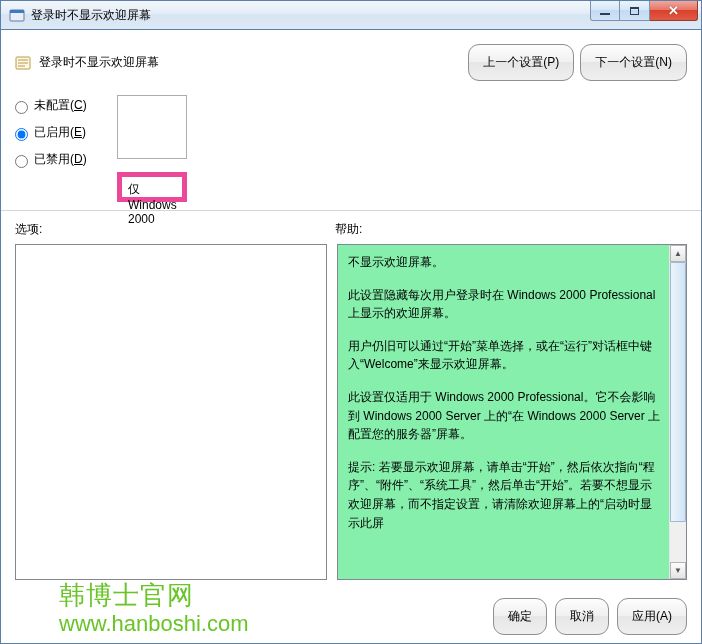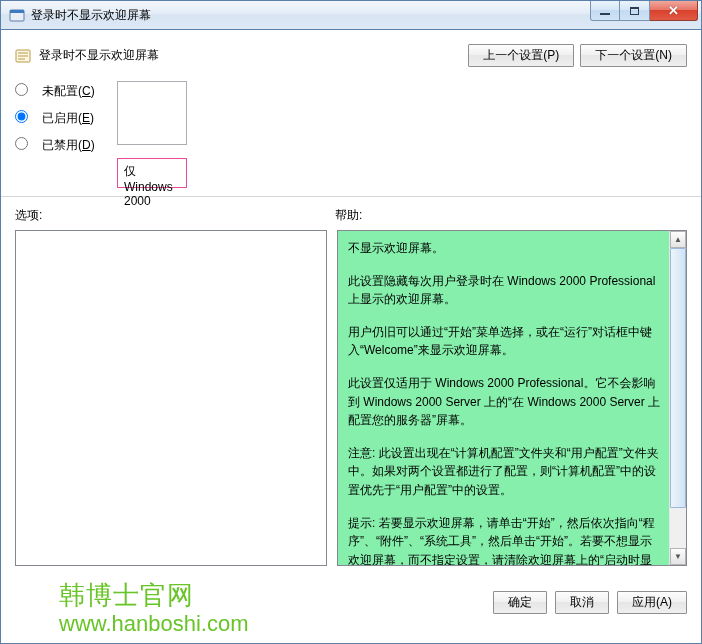--- a/index.html
+++ b/index.html
@@ -100,47 +100,47 @@
     align-items: center;
     gap: 8px;
   }
   .gp-icon {
     width: 16px; height: 16px;
   }
   .heading-text { font-size: 12px; color: #000; }
 
   .nav-buttons { display: flex; gap: 6px; }
   .std-button {
-    height: 23px;
+    height: 37px;
     padding: 0 14px;
     font-size: 12px;
     font-family: inherit;
     background: linear-gradient(to bottom, #fdfdfd 0%, #f0f0f0 49%, #e6e6e6 50%, #efefef 100%);
     border: 1px solid #8e8f8f;
-    border-radius: 1px;
+    border-radius: 11px;
     color: #000;
     cursor: default;
   }
 
   .config-grid {
     display: grid;
     grid-template-columns: 96px 70px 1fr;
     margin-top: 14px;
     column-gap: 6px;
   }
   .radio-col {
     display: flex;
     flex-direction: column;
     gap: 10px;
     padding-top: 2px;
   }
   .radio-row {
     display: flex;
-    align-items: flex-start;
-    gap: 14px;
+    align-items: flex-end;
+    gap: 6px;
     white-space: nowrap;
   }
   .radio-row input { margin: 0; }
   .radio-row label { cursor: default; }
   .radio-row label .ul { text-decoration: underline; }
 
   .label-col { padding-top: 2px; }
   .label-col .lbl { margin-bottom: 66px; }
 
   .field-col textarea {
@@ -149,21 +149,21 @@
     resize: none;
     border: 1px solid #abadb3;
     font-family: inherit;
     font-size: 12px;
     padding: 2px 4px;
     margin-bottom: 10px;
   }
   .platform-box {
     width: 100%;
     height: 30px;
-    border: 1px solid #ec4899;
+    border: 5px solid #ec4899;
     padding: 4px 6px;
     font-size: 12px;
   }
 
   .lower {
     padding: 10px 14px 16px 14px;
   }
   .lower-labels {
     display: flex;
   }
@@ -323,21 +323,20 @@
       <div>帮助:</div>
     </div>
     <div class="panes">
       <div class="options-pane"></div>
       <div class="help-pane">
         <div class="help-content">
           <p>不显示欢迎屏幕。</p>
           <p>此设置隐藏每次用户登录时在 Windows 2000 Professional 上显示的欢迎屏幕。</p>
           <p>用户仍旧可以通过“开始”菜单选择，或在“运行”对话框中键入“Welcome”来显示欢迎屏幕。</p>
           <p>此设置仅适用于 Windows 2000 Professional。它不会影响到 Windows 2000 Server 上的“在 Windows 2000 Server 上配置您的服务器”屏幕。</p>
-          <p>注意: 此设置出现在“计算机配置”文件夹和“用户配置”文件夹中。如果对两个设置都进行了配置，则“计算机配置”中的设置优先于“用户配置”中的设置。</p>
           <p>提示: 若要显示欢迎屏幕，请单击“开始”，然后依次指向“程序”、“附件”、“系统工具”，然后单击“开始”。若要不想显示欢迎屏幕，而不指定设置，请清除欢迎屏幕上的“启动时显示此屏</p>
         </div>
         <div class="help-scrollbar">
           <div class="sb-btn up">
               <span class="sb-arr">▲</span>
             </div>
           <div class="sb-thumb"></div>
           <div class="sb-btn dn">
               <span class="sb-arr">▼</span>
             </div>

